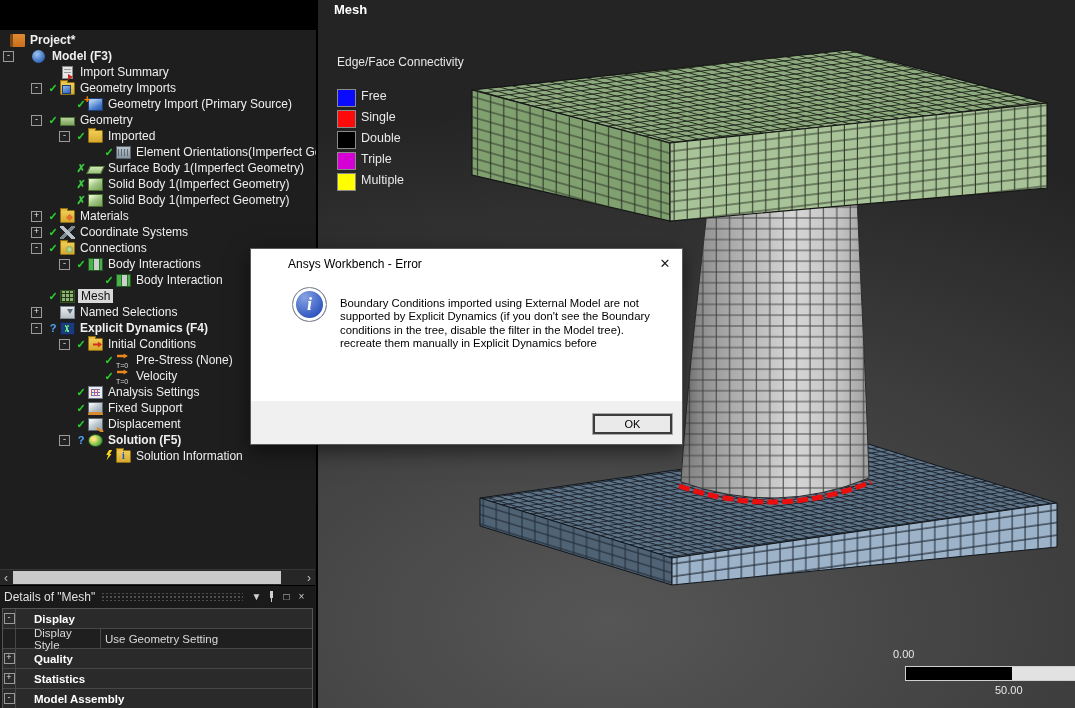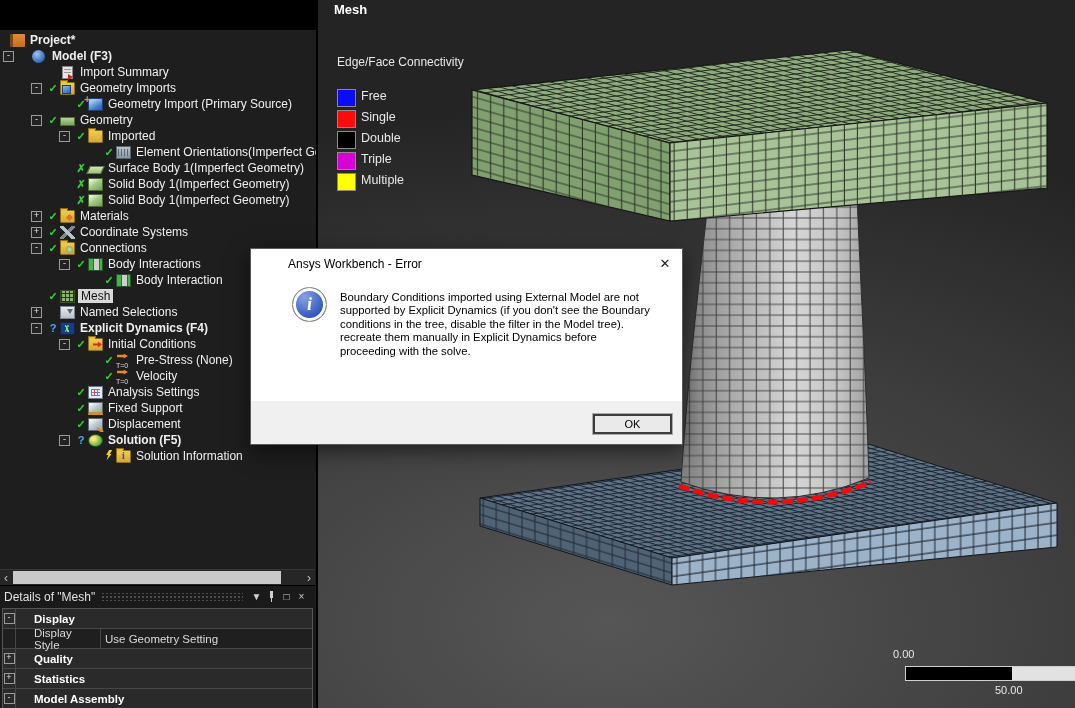--- a/index.html
+++ b/index.html
@@ -130,21 +130,21 @@
 
   
   #dialog{position:absolute;left:250px;top:248px;width:407px;height:195px;background:#fff;border:1px solid #5a5a5a;
        box-shadow:0 6px 20px rgba(0,0,0,.55);z-index:10;color:#000;padding-left:24px;}
   #dlg-titlebar{height:29px;display:flex;align-items:center;padding-left:13px;font-size:12px;}
   #dlg-close{margin-left:auto;width:34px;text-align:center;font-size:13px;color:#222;align-self:stretch;line-height:29px;}
   #dlg-body{display:flex;padding:9px 16px 0 17px;}
   #dlg-info-icon{flex:0 0 33px;width:33px;height:33px;border-radius:50%;border:1px solid #8a8a8a;
        box-shadow:inset 0 0 0 3px #fff;background:radial-gradient(circle at 35% 28%,#87a2e2,#2b52bd 70%);
        color:#fff;font:italic bold 18px/33px "Liberation Serif",serif;text-align:center;}
-  #dlg-lines{margin-left:13px;margin-top:4px;font-size:11.3px;line-height:13.4px;}
+  #dlg-lines{margin-left:13px;margin-top:10px;font-size:11.3px;line-height:13.4px;}
   #dlg-footer{position:absolute;left:0;right:0;bottom:0;height:43px;background:#f0f0f0;}
   #dlg-ok{position:absolute;right:10px;top:13px;width:79px;height:20px;background:#eaeaea;border:2px solid #3c3c3c;
        box-shadow:0 0 0 1px #aaa;font-size:11px;text-align:center;line-height:16px;box-sizing:border-box;
        font-family:"Liberation Sans",sans-serif;}
 </style>
 </head>
 <body>
 
 <div id="viewport" data-name="model-viewport">
   <div id="vp-title" data-name="viewport-title">Mesh</div>
@@ -548,19 +548,18 @@
 
         <div class="dlg-line" data-name="dialog-message-line">Boundary Conditions imported using External Model are not</div>
 
         <div class="dlg-line" data-name="dialog-message-line">supported by Explicit Dynamics (if you don't see the Boundary</div>
 
         <div class="dlg-line" data-name="dialog-message-line">conditions in the tree, disable the filter in the Model tree).</div>
 
 
         <div class="dlg-line" data-name="dialog-message-line">recreate them manually in Explicit Dynamics before</div>
 
-        <div class="dlg-line" data-name="dialog-message-line">proceeding with the solve.</div>
       </div>
   </div>
   <div id="dlg-footer" data-name="dialog-button-strip">
     <div id="dlg-ok" data-name="ok-button">OK</div>
   </div>
 </div>
 
 </body></html>

